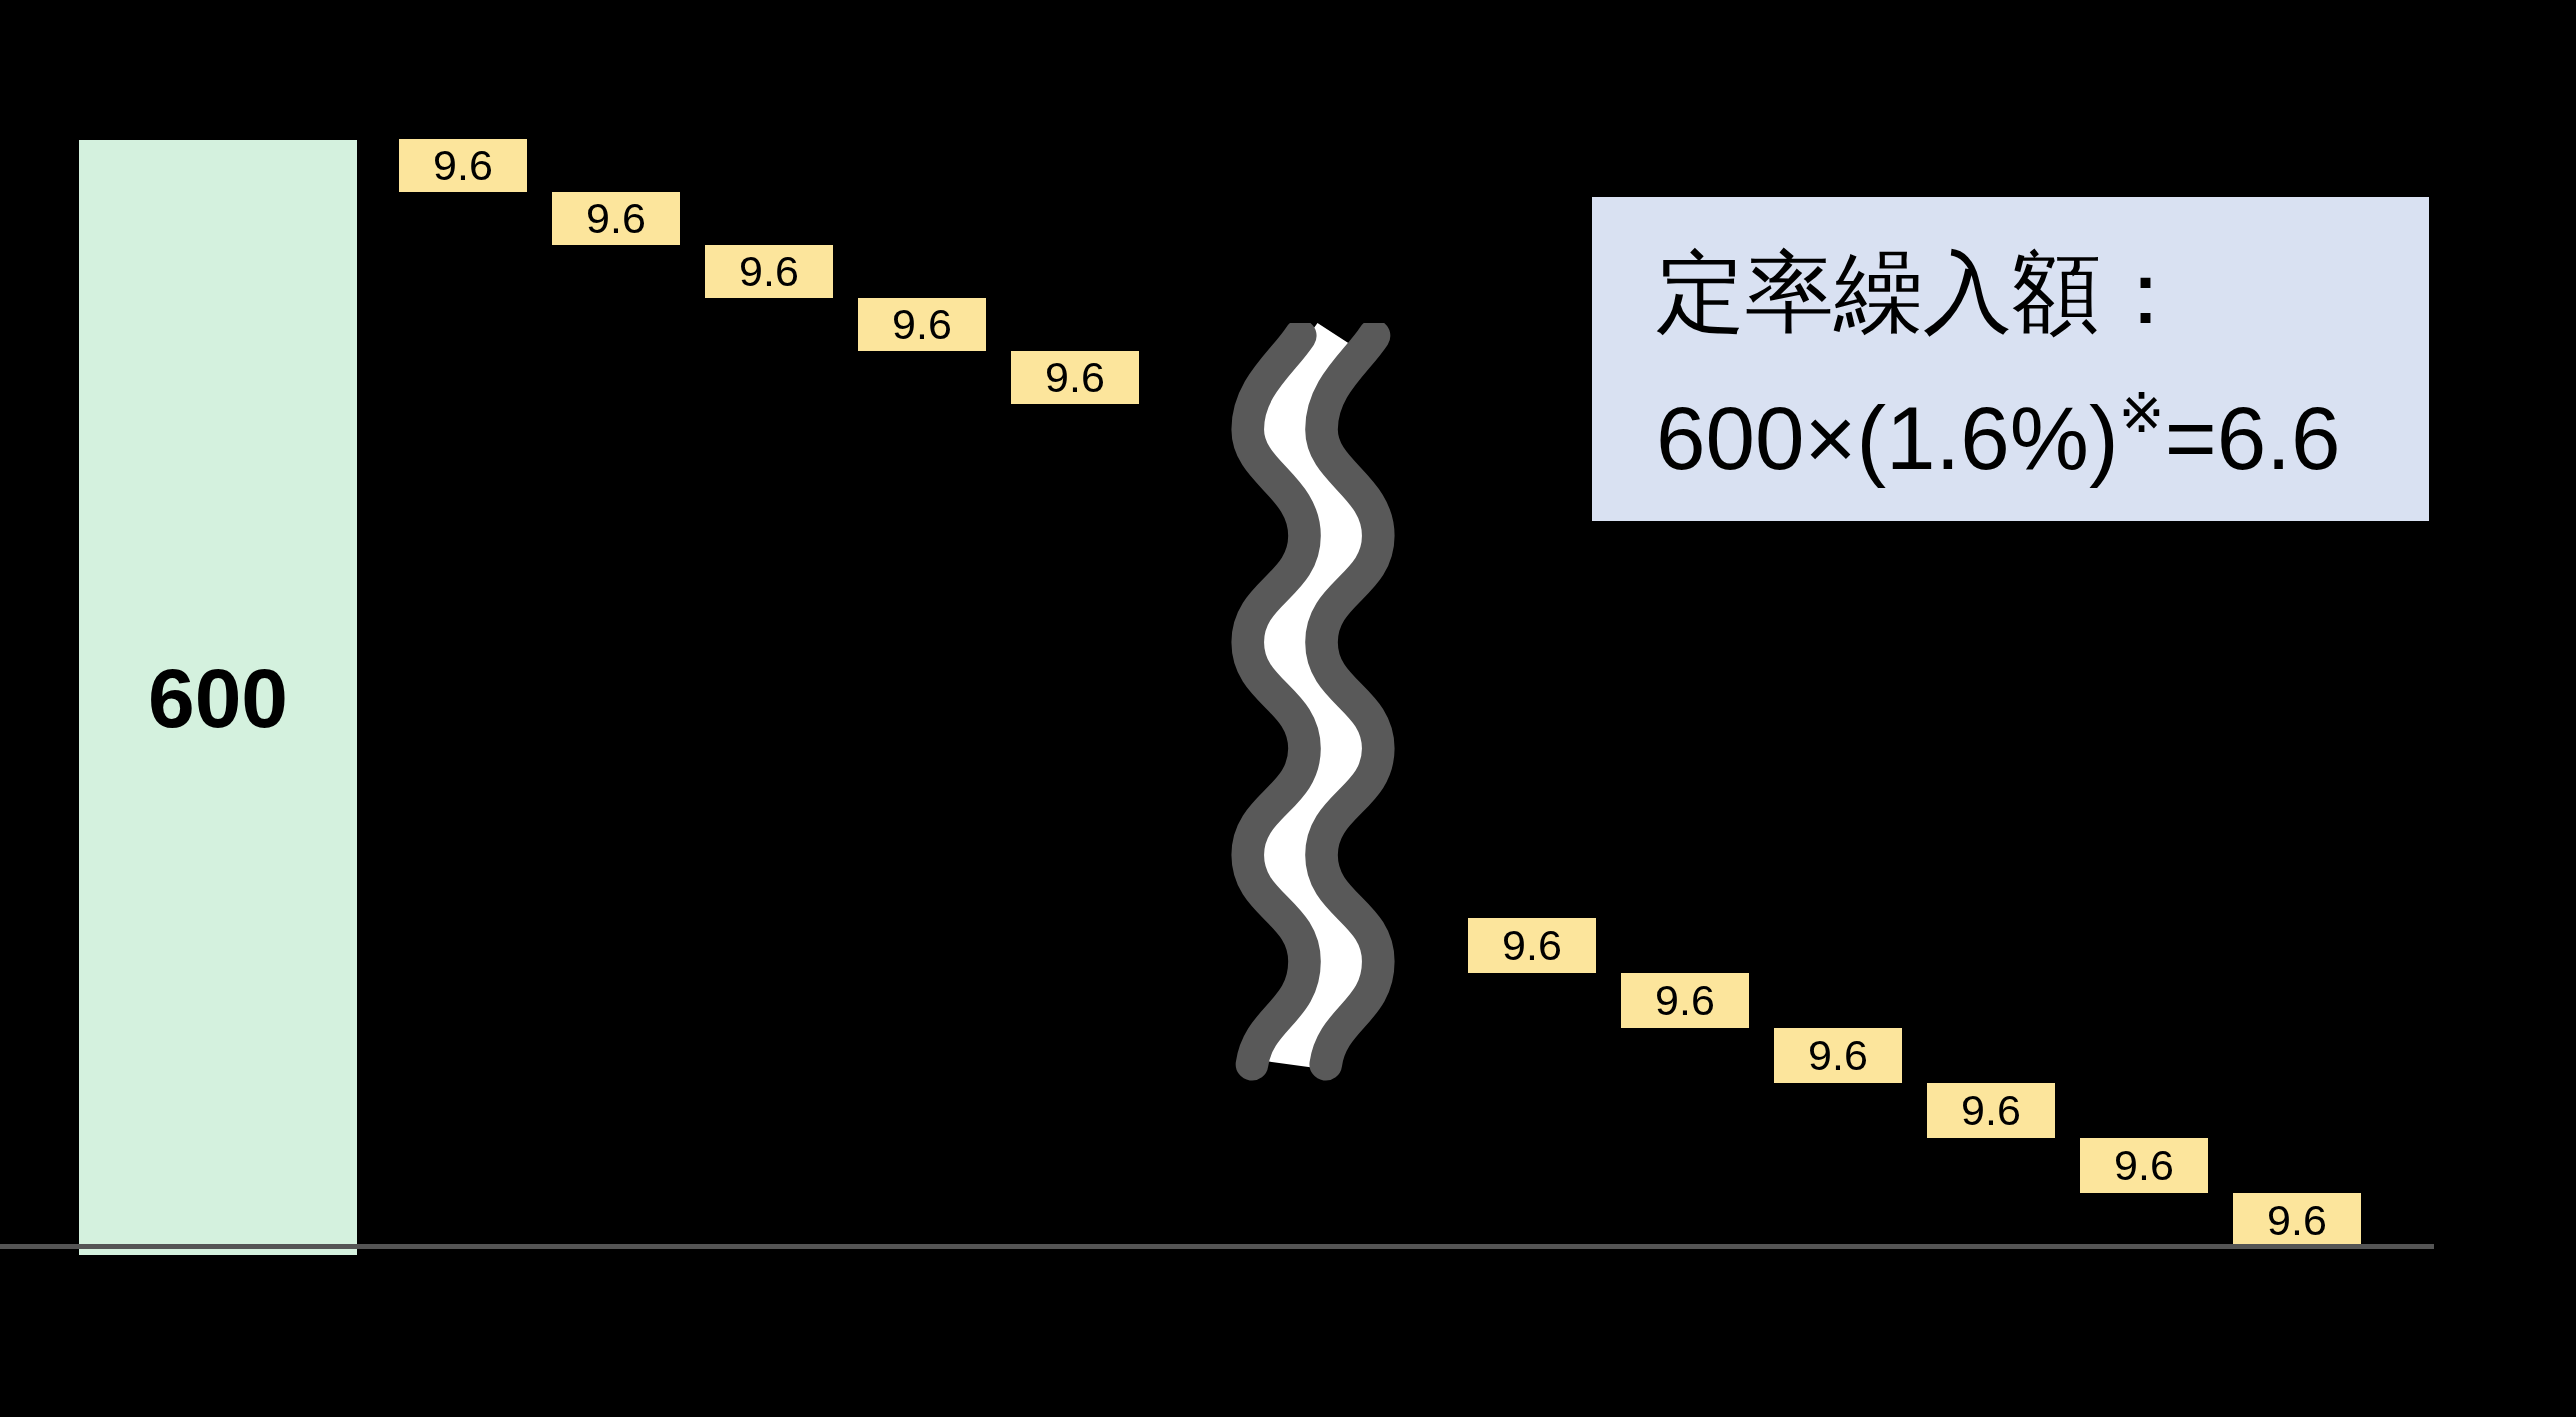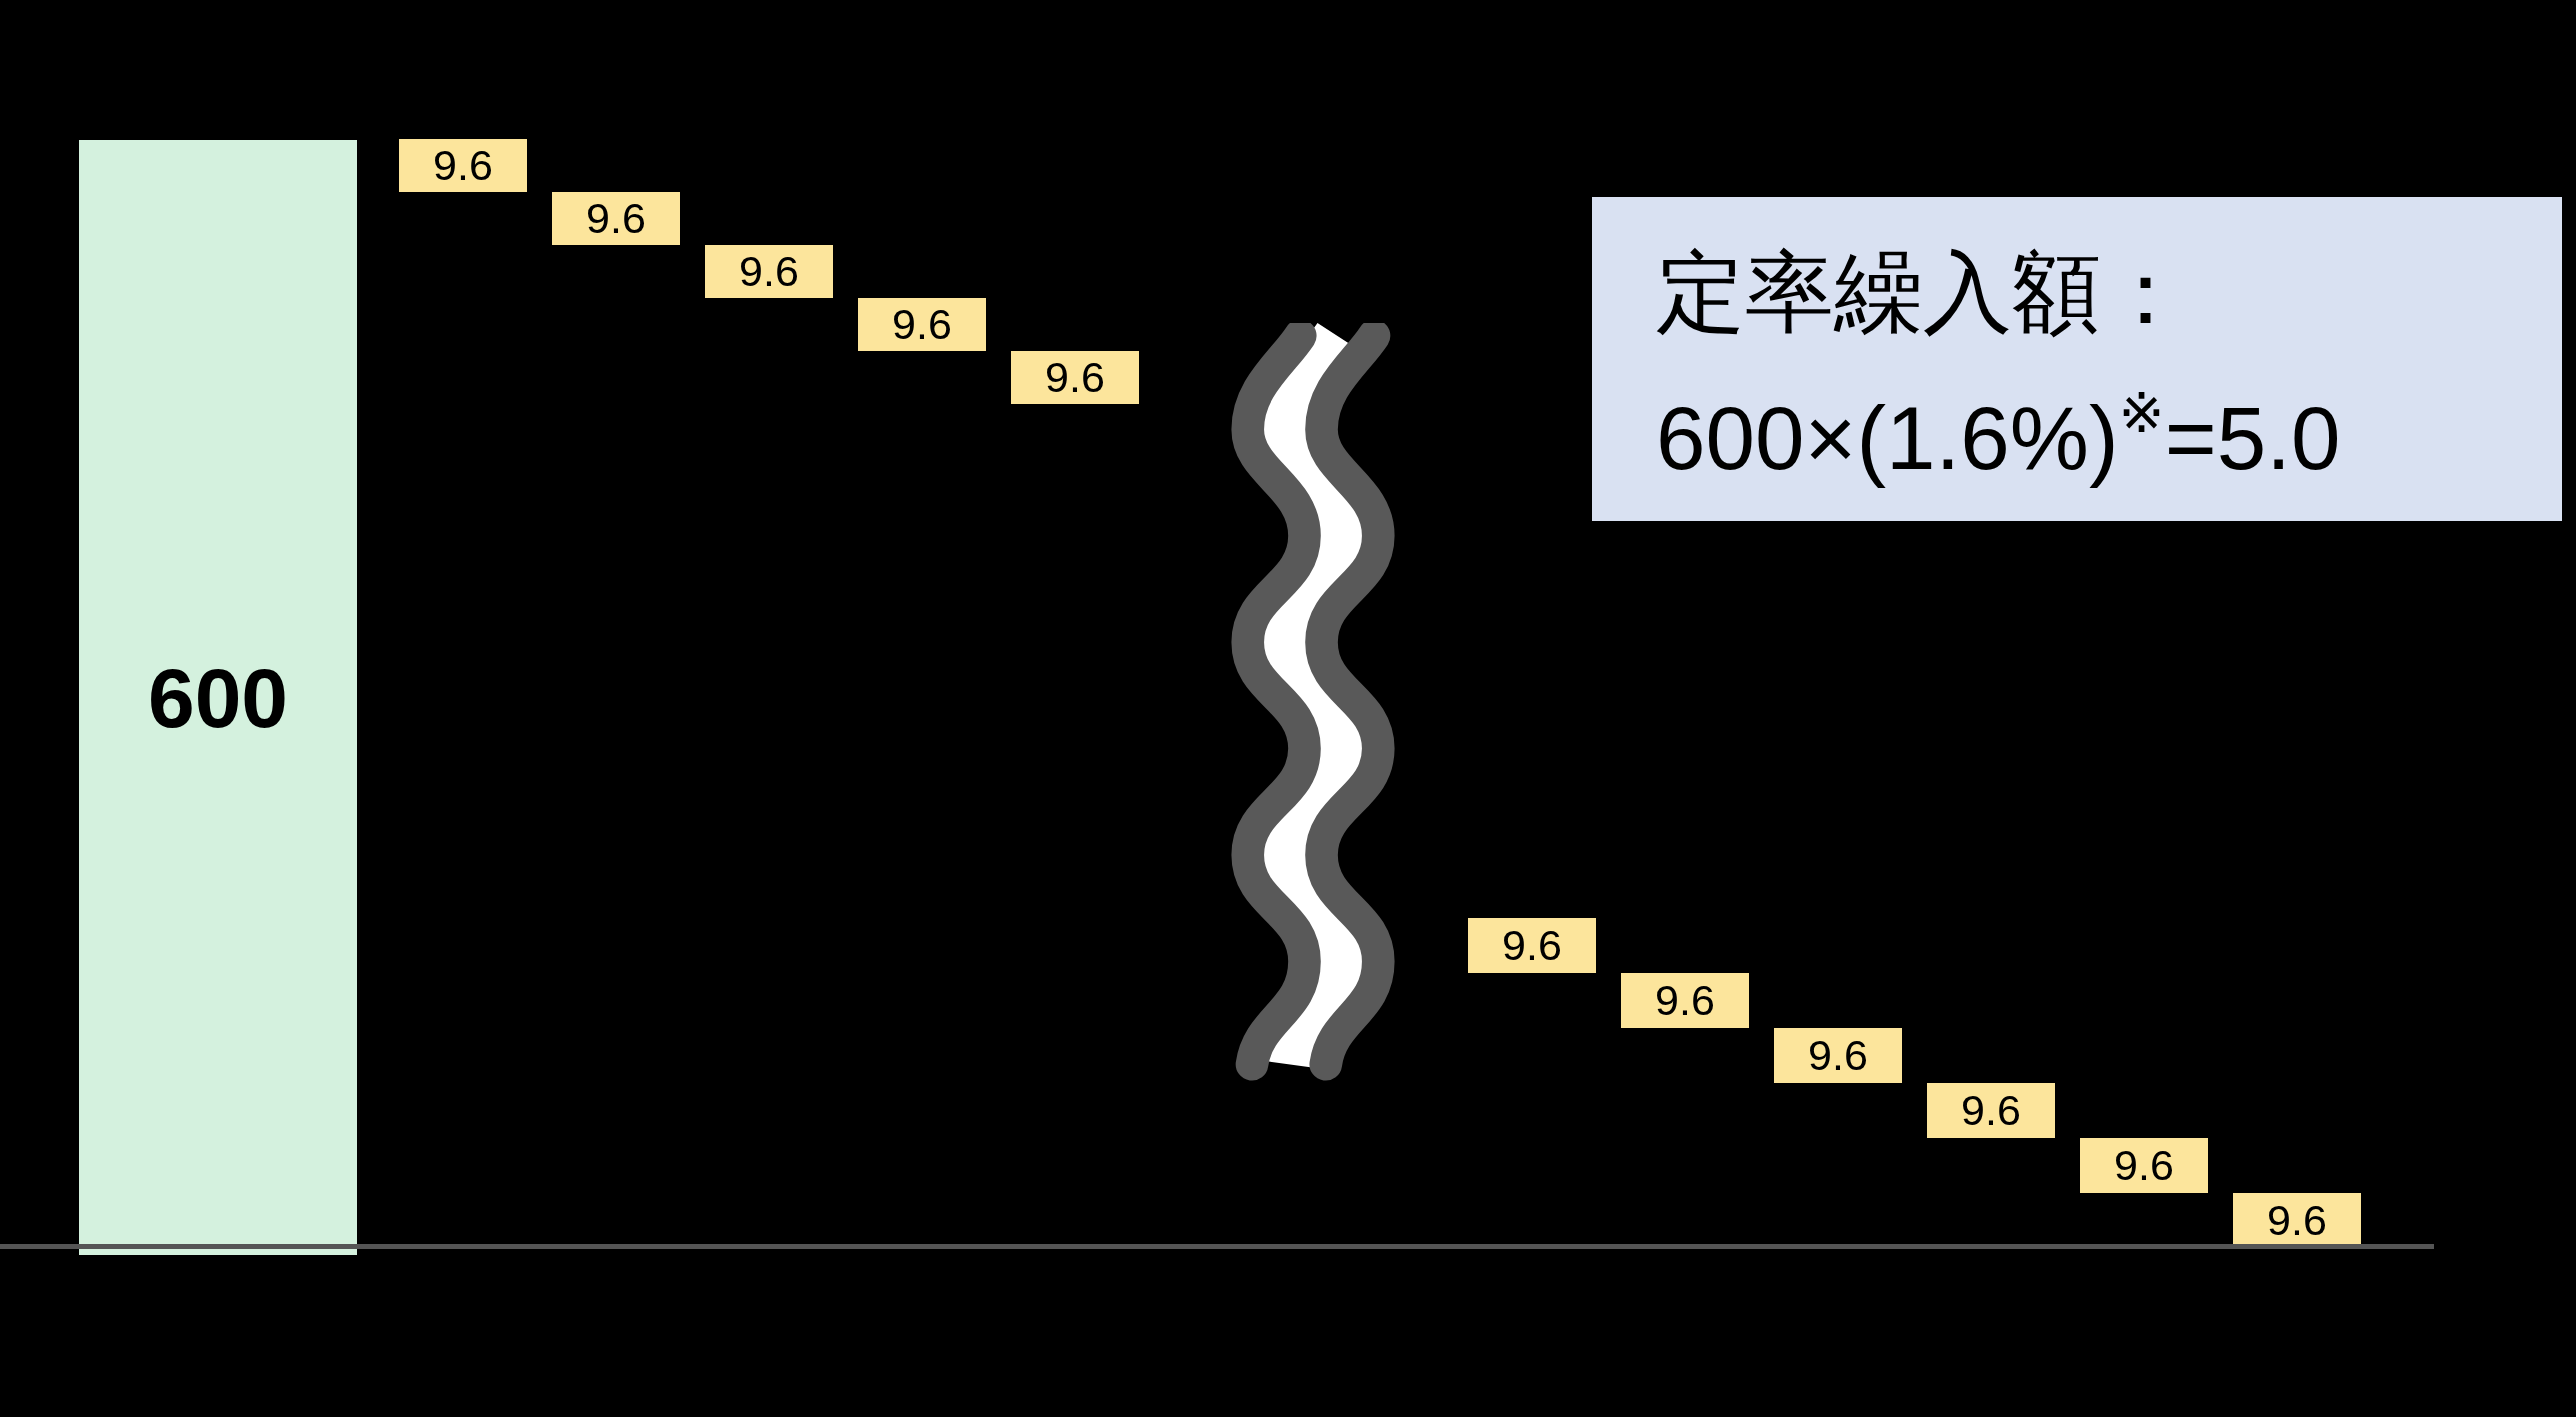--- a/index.html
+++ b/index.html
@@ -47,21 +47,21 @@
   }
   
   .break-wave{
     position:absolute;
     left:1210px;top:323px;width:206px;height:759px;
     z-index:2;
   }
   
   .note-box{
     position:absolute;
-    left:1592px;top:197px;width:970px;height:324px;
+    left:1592px;top:197px;width:837px;height:324px;
     background:#d9e1f2;
     box-sizing:border-box;
     padding:35px 0 0 64px;
     color:#000;
   }
   .note-line{
     font-size:89px;line-height:121px;white-space:nowrap;
   }
   .note-sup{
     font-size:55px;
@@ -117,17 +117,17 @@
     <span>9.6</span>
   </div>
   <div class="step right" style="--i:5">
     <span>9.6</span>
   </div>
 
   <div class="baseline"></div>
 
   <div class="note-box">
     <div class="note-line">定率繰入額：</div>
-    <div class="note-line"><span>600×(1.6%)</span><span class="note-sup">※</span><span>=5.0</span></div>
+    <div class="note-line"><span>600×(1.6%)</span><span class="note-sup">※</span><span>=6.6</span></div>
   </div>
 
 </div>
 
 
 </body></html>

